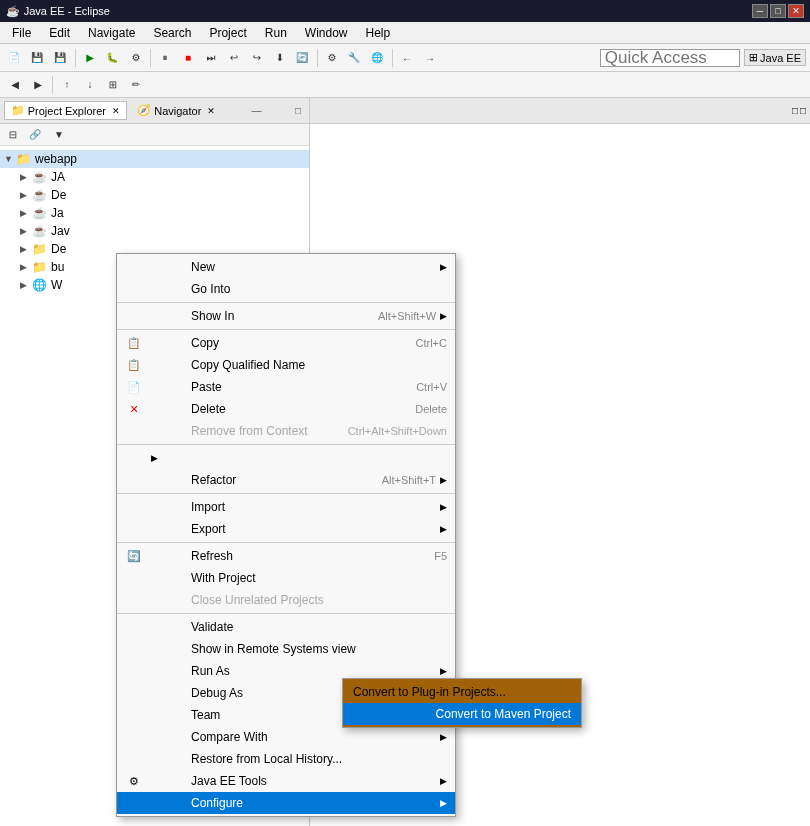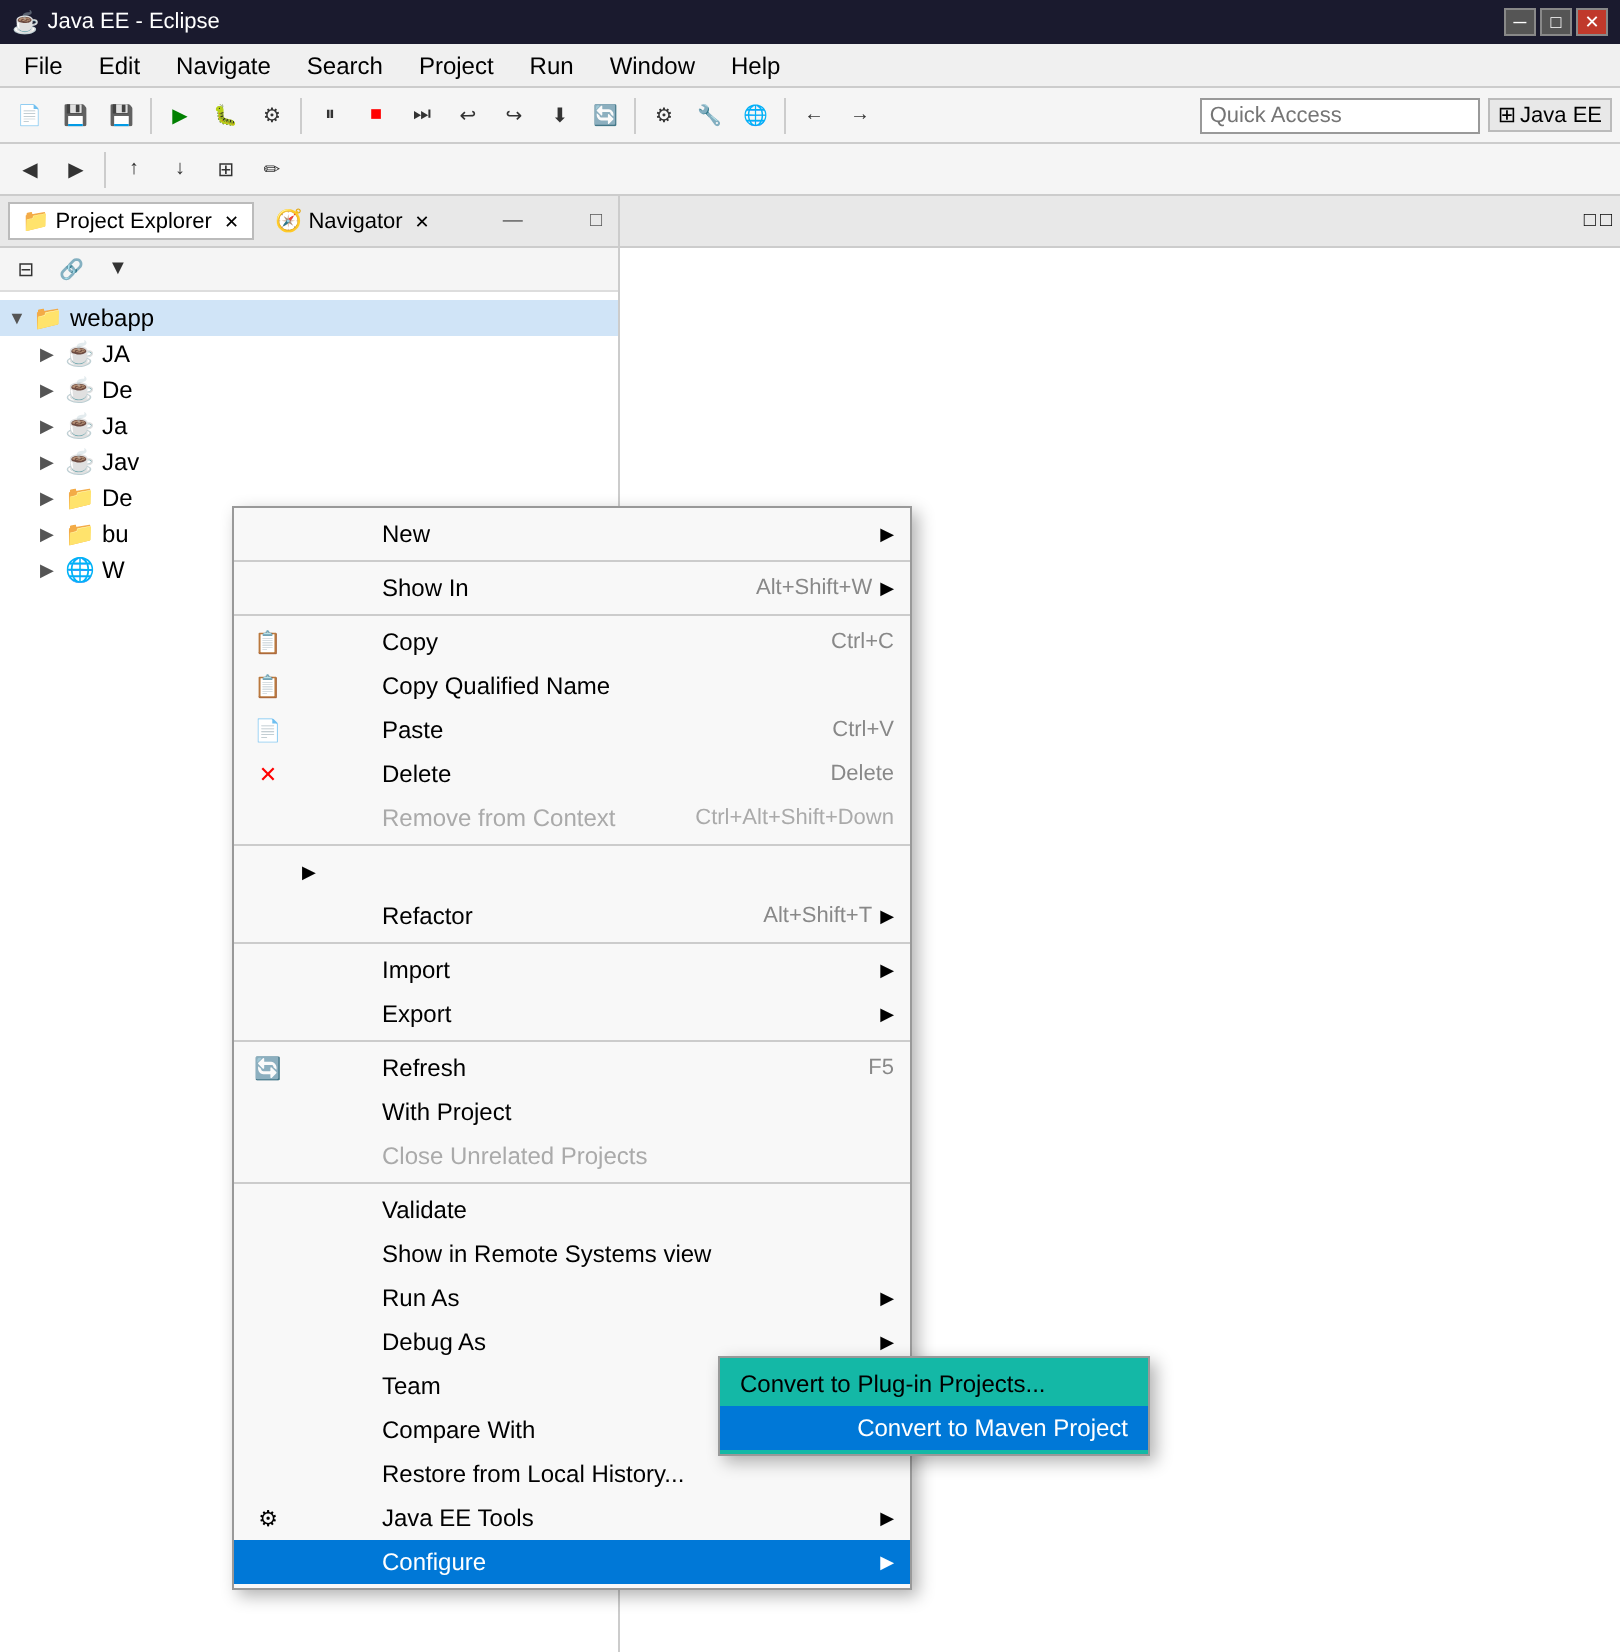--- a/index.html
+++ b/index.html
@@ -88,21 +88,21 @@
       margin-left: auto;
       display: flex;
       align-items: center;
       gap: 4px;
     }
     .quick-access-input {
       width: 140px;
       height: 18px;
       border: 1px solid #999;
       padding: 0 4px;
-      font-size: 11px;
+      font-size: 17px;
       background: #fff;
     }
     .perspective-btn {
       background: #e8e8e8;
       border: 1px solid #bbb;
       padding: 1px 4px;
       font-size: 11px;
       cursor: pointer;
       display: flex; align-items: center; gap: 2px;
     }
@@ -219,24 +219,24 @@
     .ctx-item.disabled { color: #aaa; cursor: default; }
     .ctx-item-label { flex: 1; margin-left: 44px; }
     .ctx-item-shortcut { color: #888; font-size: 11px; margin-left: auto; padding-left: 20px; }
     .ctx-arrow { font-size: 9px; margin-left: 4px; }
     .ctx-sep { height: 1px; background: #ccc; margin: 2px 0; }
     .ctx-icon { width: 18px; height: 18px; display: flex; align-items: center; justify-content: center; margin-right: 4px; font-size: 11px; }
 
     
     .submenu {
       position: absolute;
-      left: 359px;
+      left: 342px;
       top: 580px;
-      width: 216px;
-      background: #14b8a6;
+      width: 240px;
+      background: #a16207;
       border: 1px solid #999;
       box-shadow: 3px 3px 8px rgba(0,0,0,0.3);
       z-index: 101;
       padding: 2px 0;
     }
     .submenu-item {
       display: flex;
       align-items: center;
       height: 22px;
       padding: 0 10px;
@@ -389,20 +389,24 @@
   </div>
 
   <div class="context-menu">
 
     <div class="ctx-item">
       <span class="ctx-icon"></span>
       <span class="ctx-item-label">New</span>
       <span class="ctx-arrow">▶</span>
     </div>
 
+    <div class="ctx-item">
+      <span class="ctx-icon"></span>
+      <span class="ctx-item-label">Go Into</span>
+    </div>
     <div class="ctx-sep"></div>
 
     <div class="ctx-item">
       <span class="ctx-icon"></span>
       <span class="ctx-item-label">Show In</span>
       <span class="ctx-item-shortcut">Alt+Shift+W</span>
       <span class="ctx-arrow">▶</span>
     </div>
     <div class="ctx-sep"></div>
 

